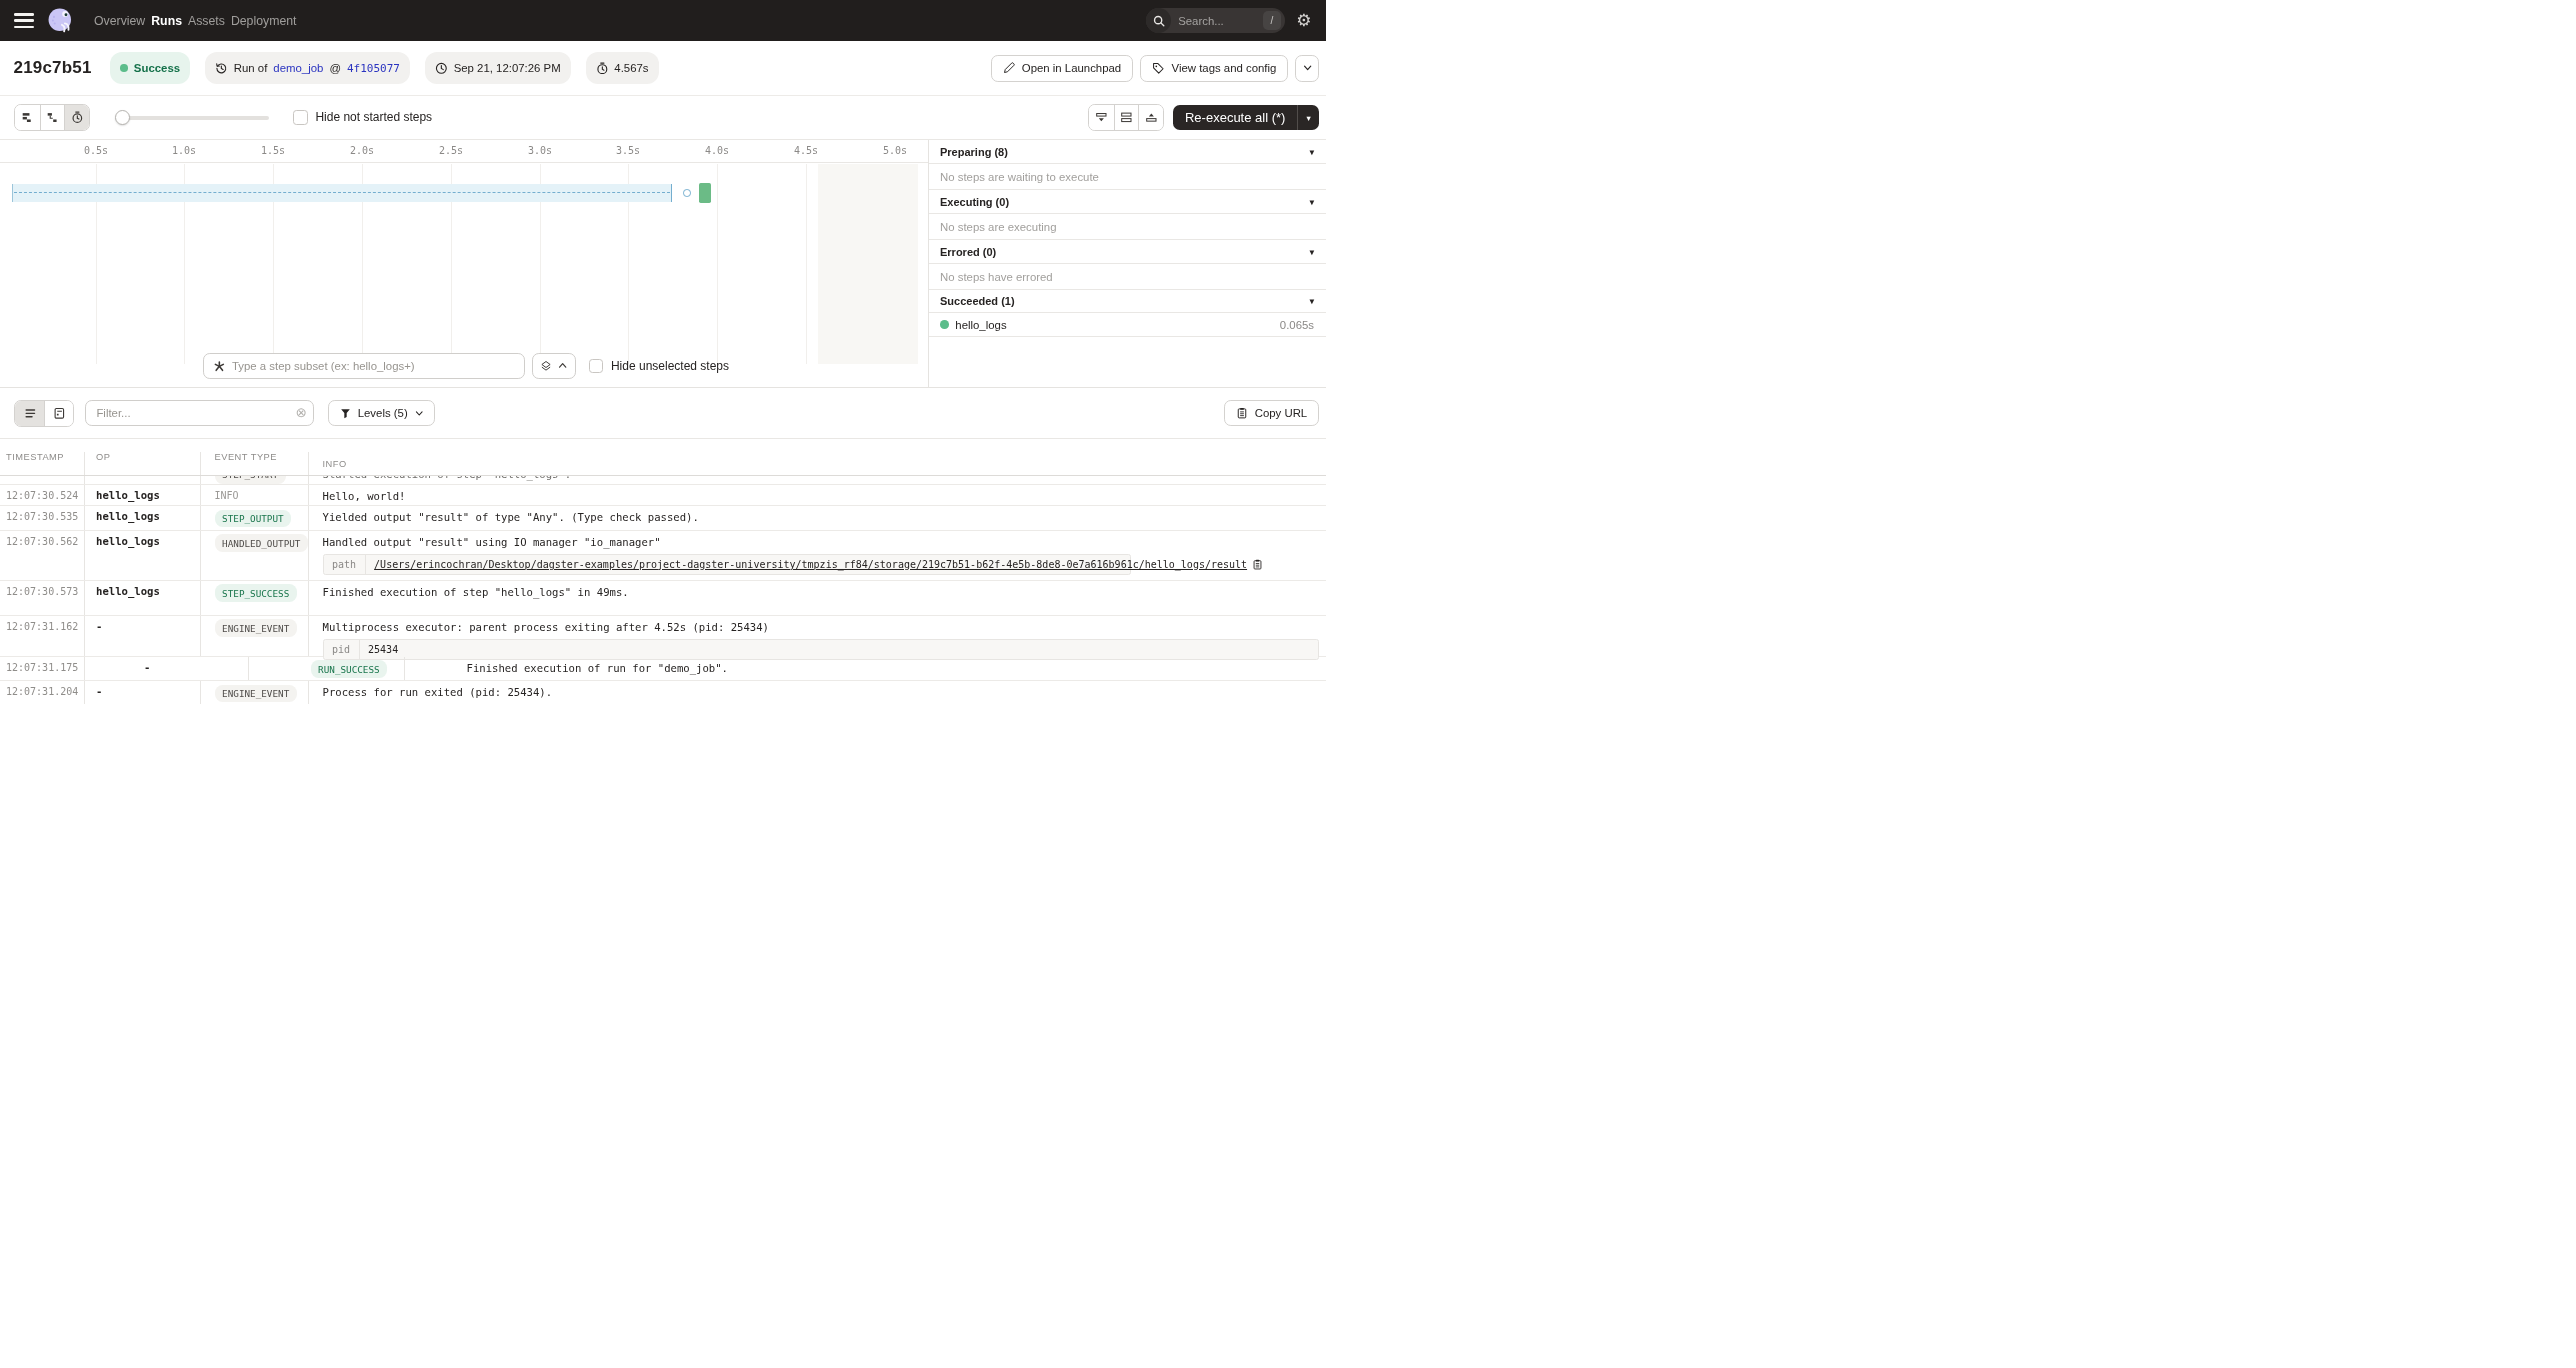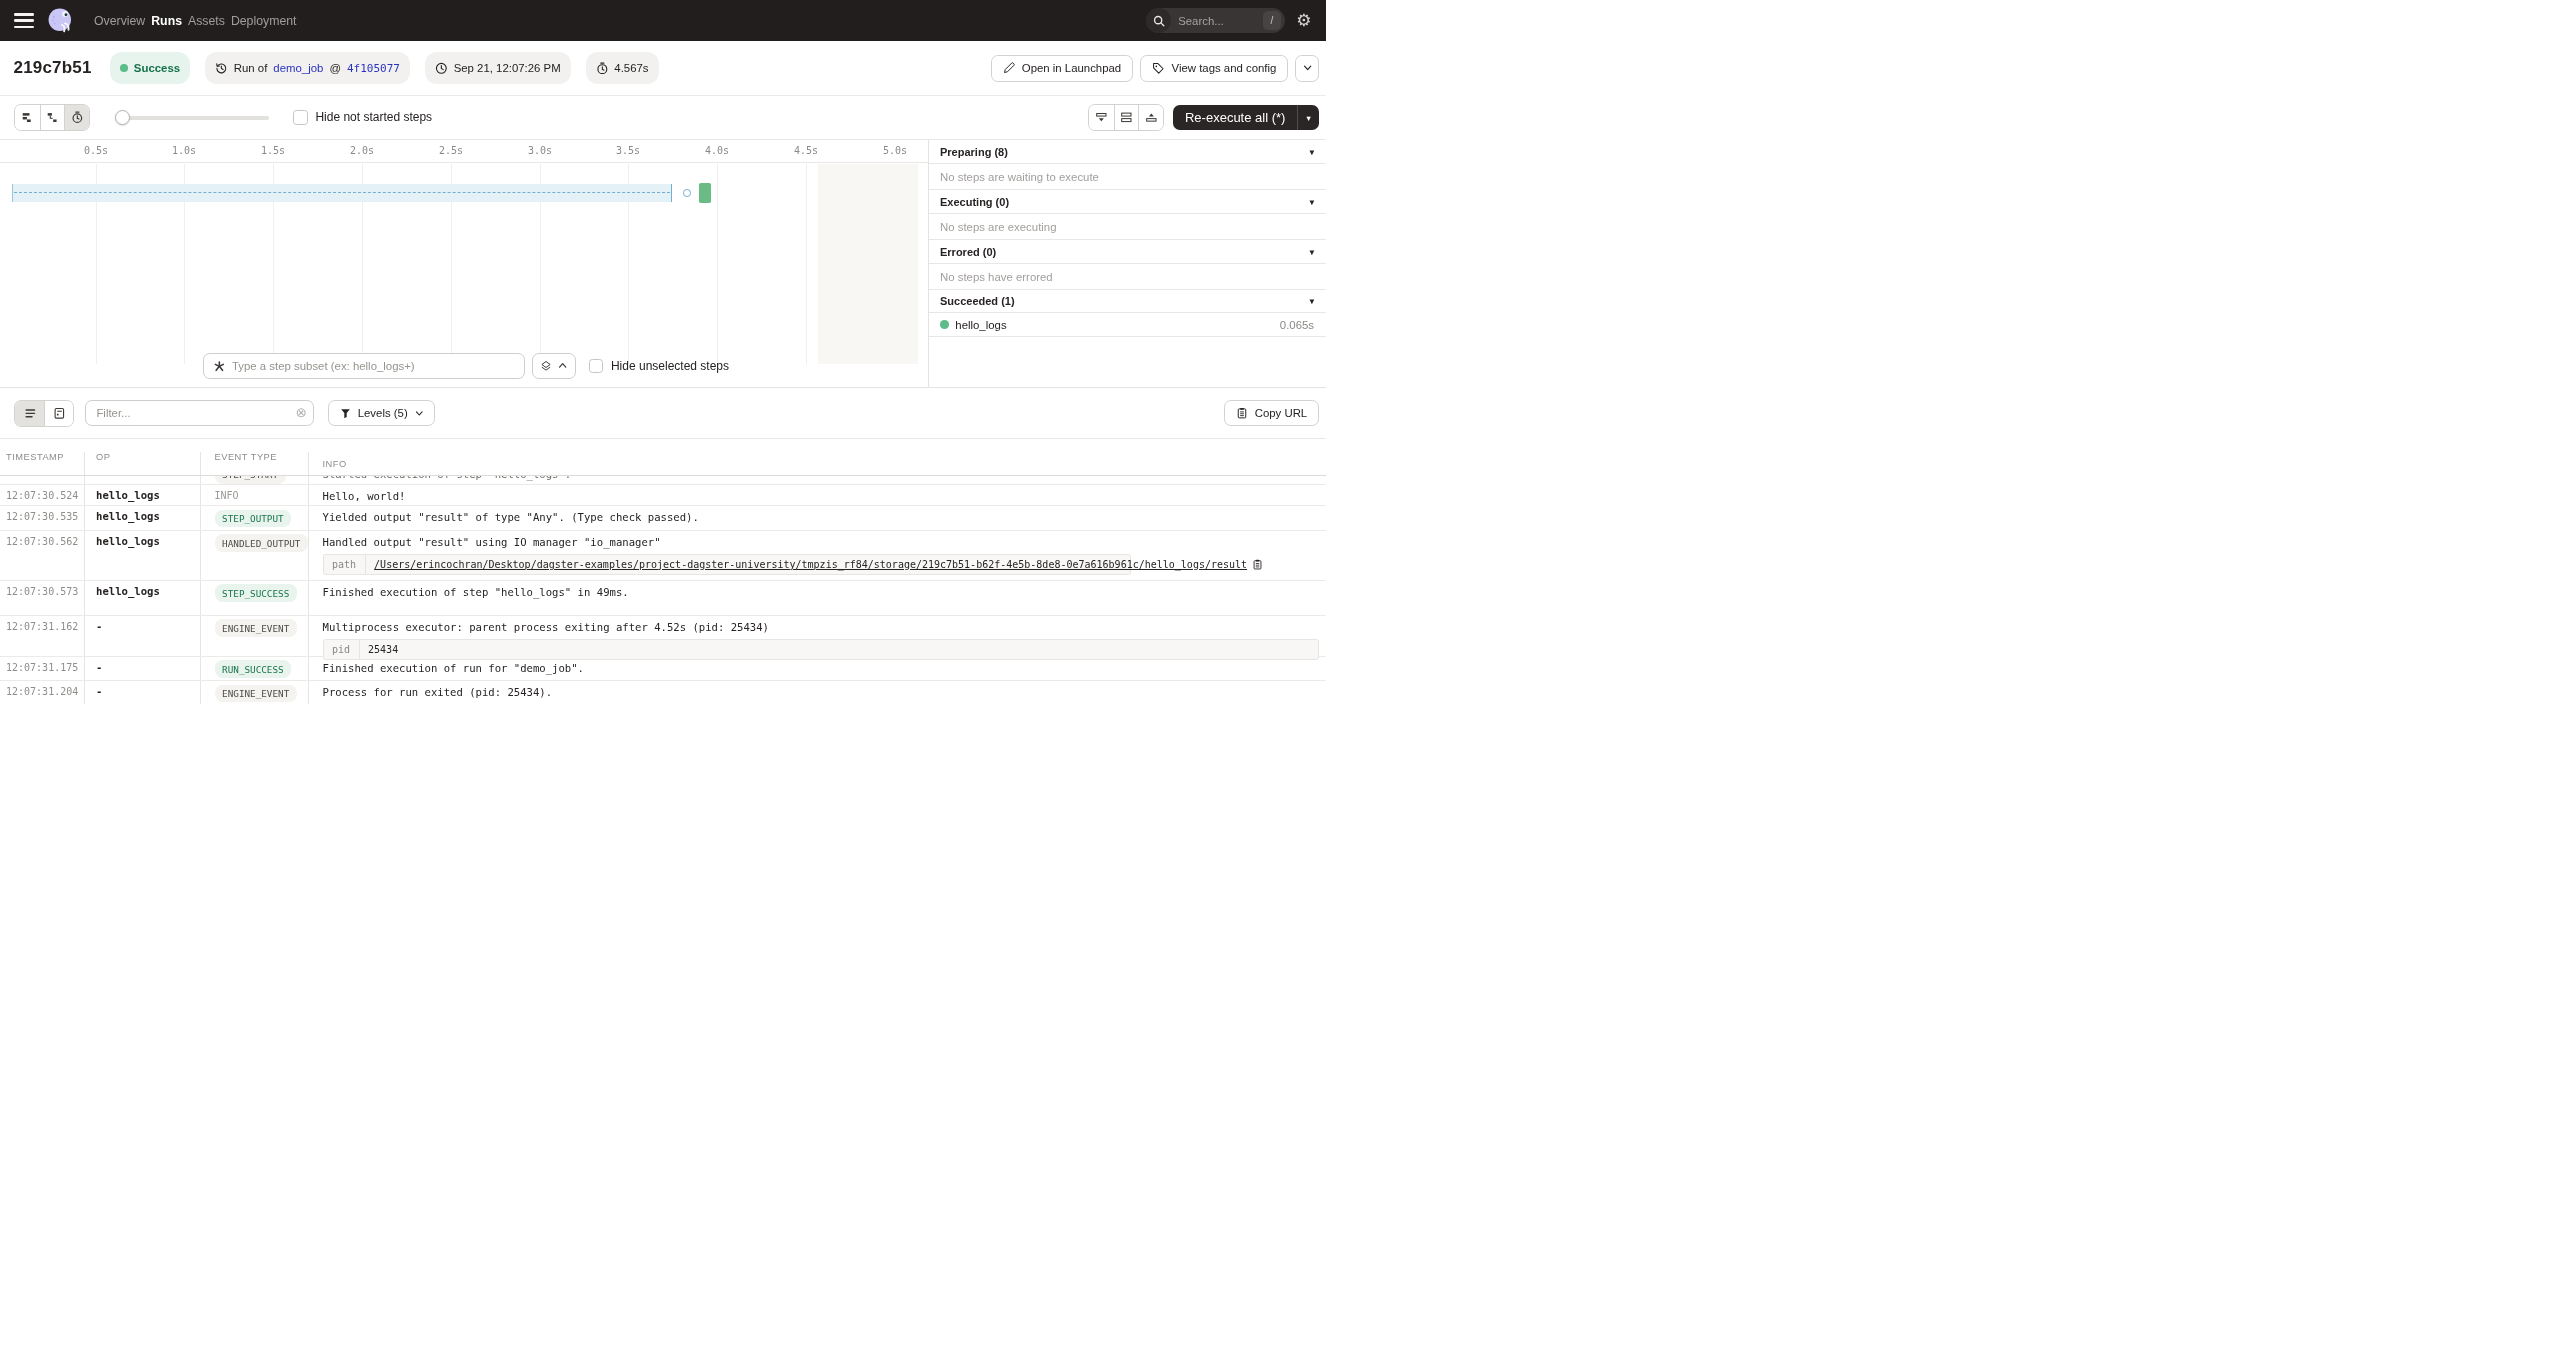--- a/index.html
+++ b/index.html
@@ -496,21 +496,21 @@
           <div class="col-info c">
             <div class="msg mono">Multiprocess executor: parent process exiting after 4.52s (pid: 25434)</div>
             <div class="kv-box" style="width: 996px;">
               <div class="kv-label mono">pid</div>
               <div class="kv-value mono">
                 <span class="vtext">25434</span>
               </div>
             </div>
           </div>
         </div>
-        <div class="lt-row" style="height: 24.5px;">
+        <div class="lt-row" style="height: 24.5px; gap: 48px;">
           <div class="col-ts cell-line c ts mono">12:07:31.175</div>
           <div class="col-op cell-line c op mono">-</div>
           <div class="col-ev cell-line c">
             <div style="padding-top: 3.4px;"><span class="badge green">RUN_SUCCESS</span></div>
           </div>
           <div class="col-info c">
             <div class="msg mono">Finished execution of run for "demo_job".</div>
           </div>
         </div>
         <div class="lt-row" style="height: 27px;">

